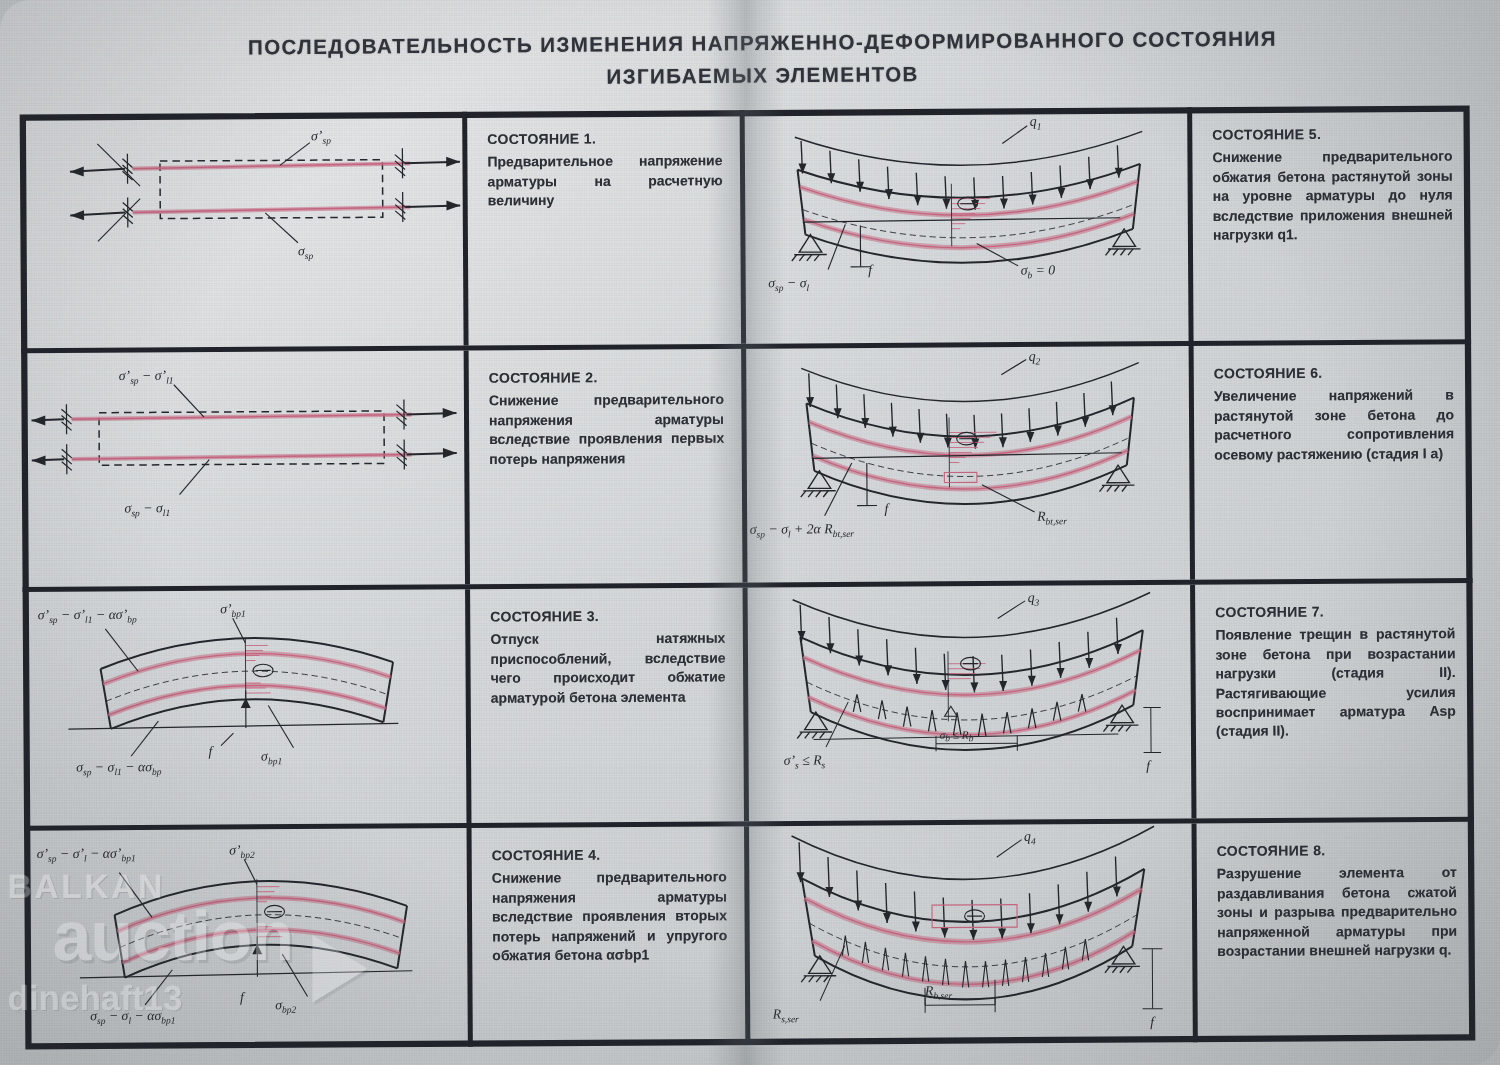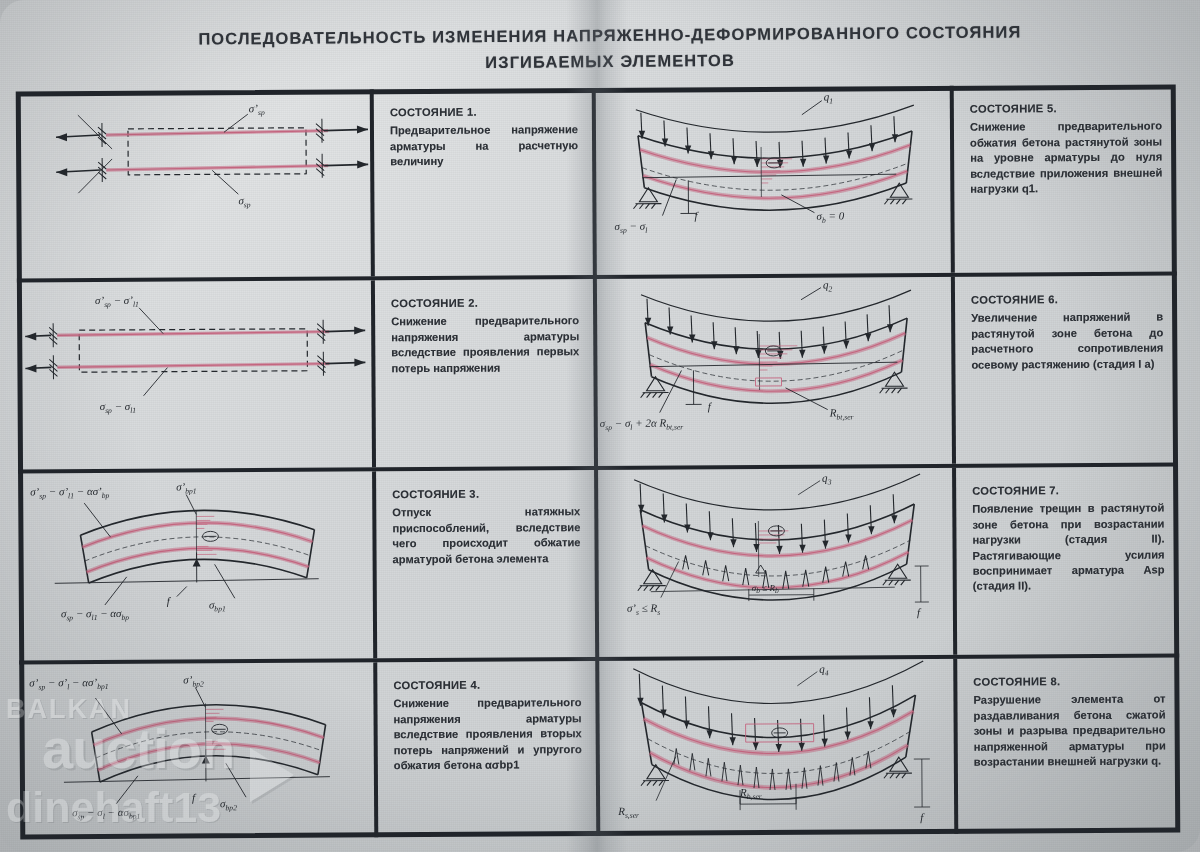--- a/index.html
+++ b/index.html
@@ -105,21 +105,21 @@
     text-shadow:1px 1px 0 rgba(70,75,80,.55);
   }
   #wm .w2{
     position:absolute;left:6px;top:26px;
     font-size:56px;font-weight:bold;letter-spacing:-1px;color:#f7f9fa;
     text-shadow:2px 2px 0 rgba(70,75,80,.5);
     margin-left:36px;
   }
   #wm .w3{
     position:absolute;left:6px;top:93px;
-    font-size:43px;font-weight:bold;color:#f7f9fa;
+    font-size:28px;font-weight:bold;color:#f7f9fa;
     text-shadow:1px 1px 0 rgba(70,75,80,.5);
   }
   #wm .play{
     position:absolute;left:250px;top:58px;
     width:0;height:0;border-left:44px solid rgba(250,252,253,.95);
     border-top:27px solid transparent;border-bottom:27px solid transparent;
     filter:drop-shadow(2px 2px 0 rgba(70,75,80,.45));
   }
 </style>
 </head>

